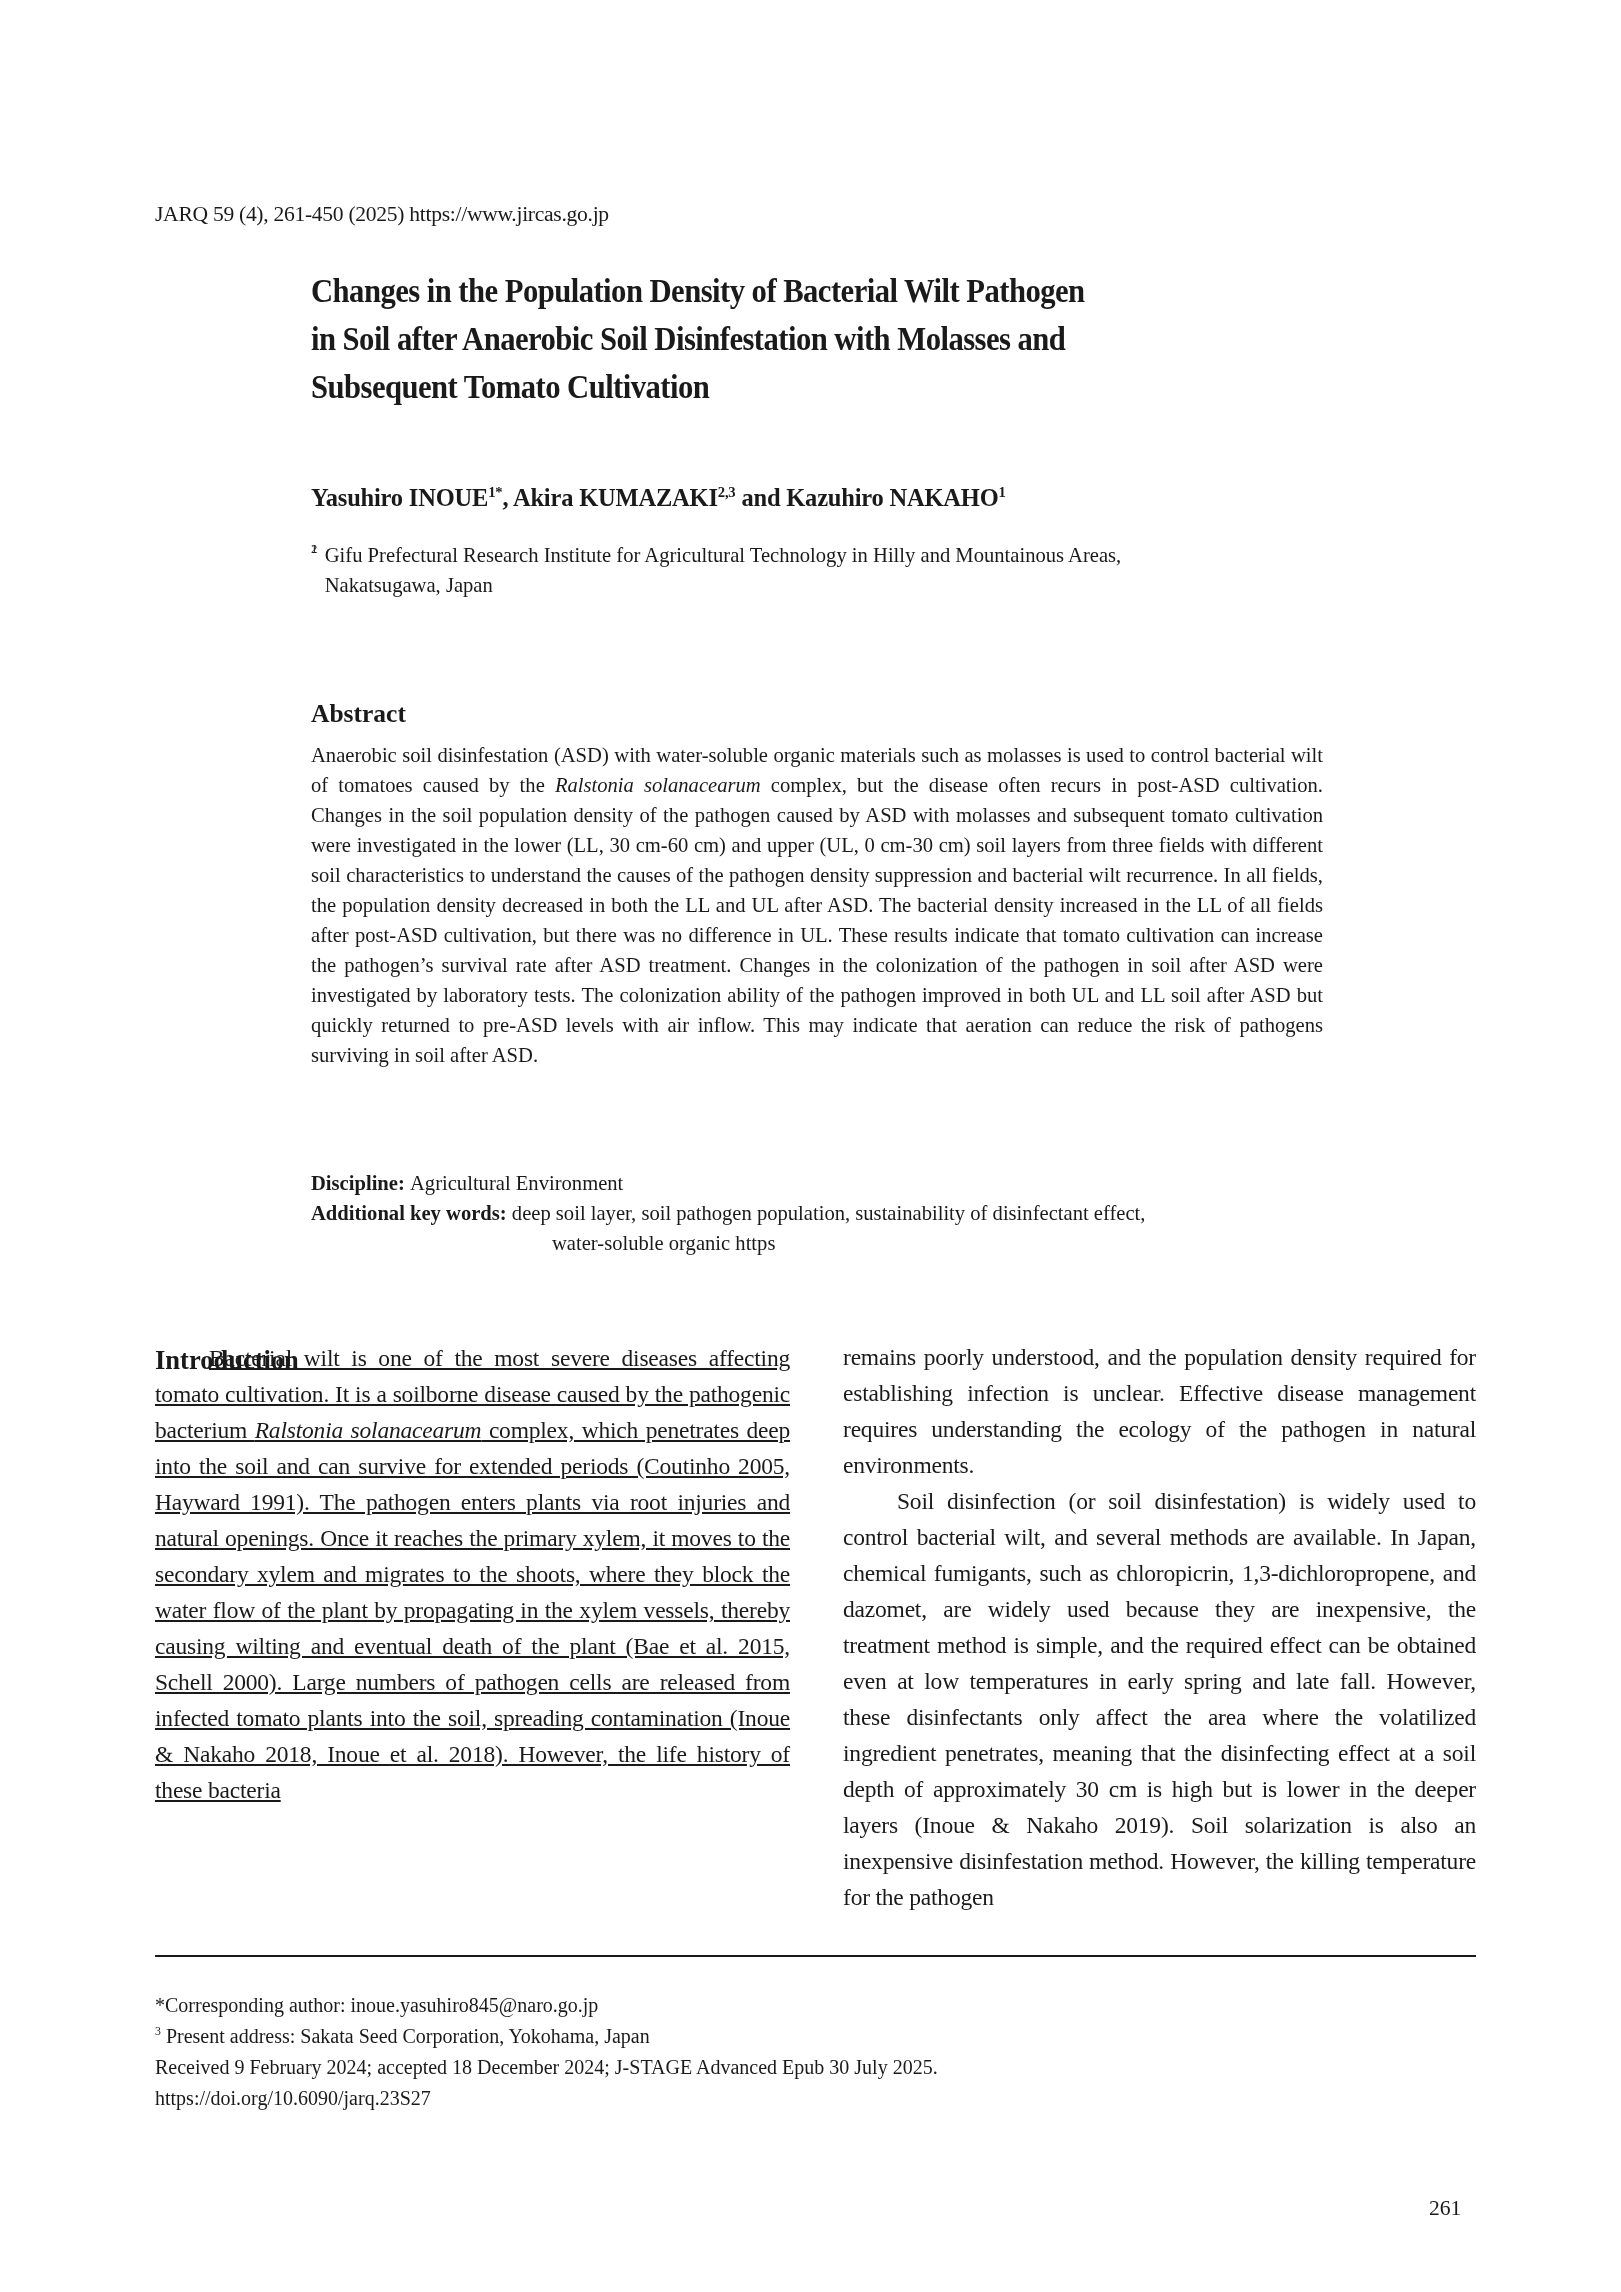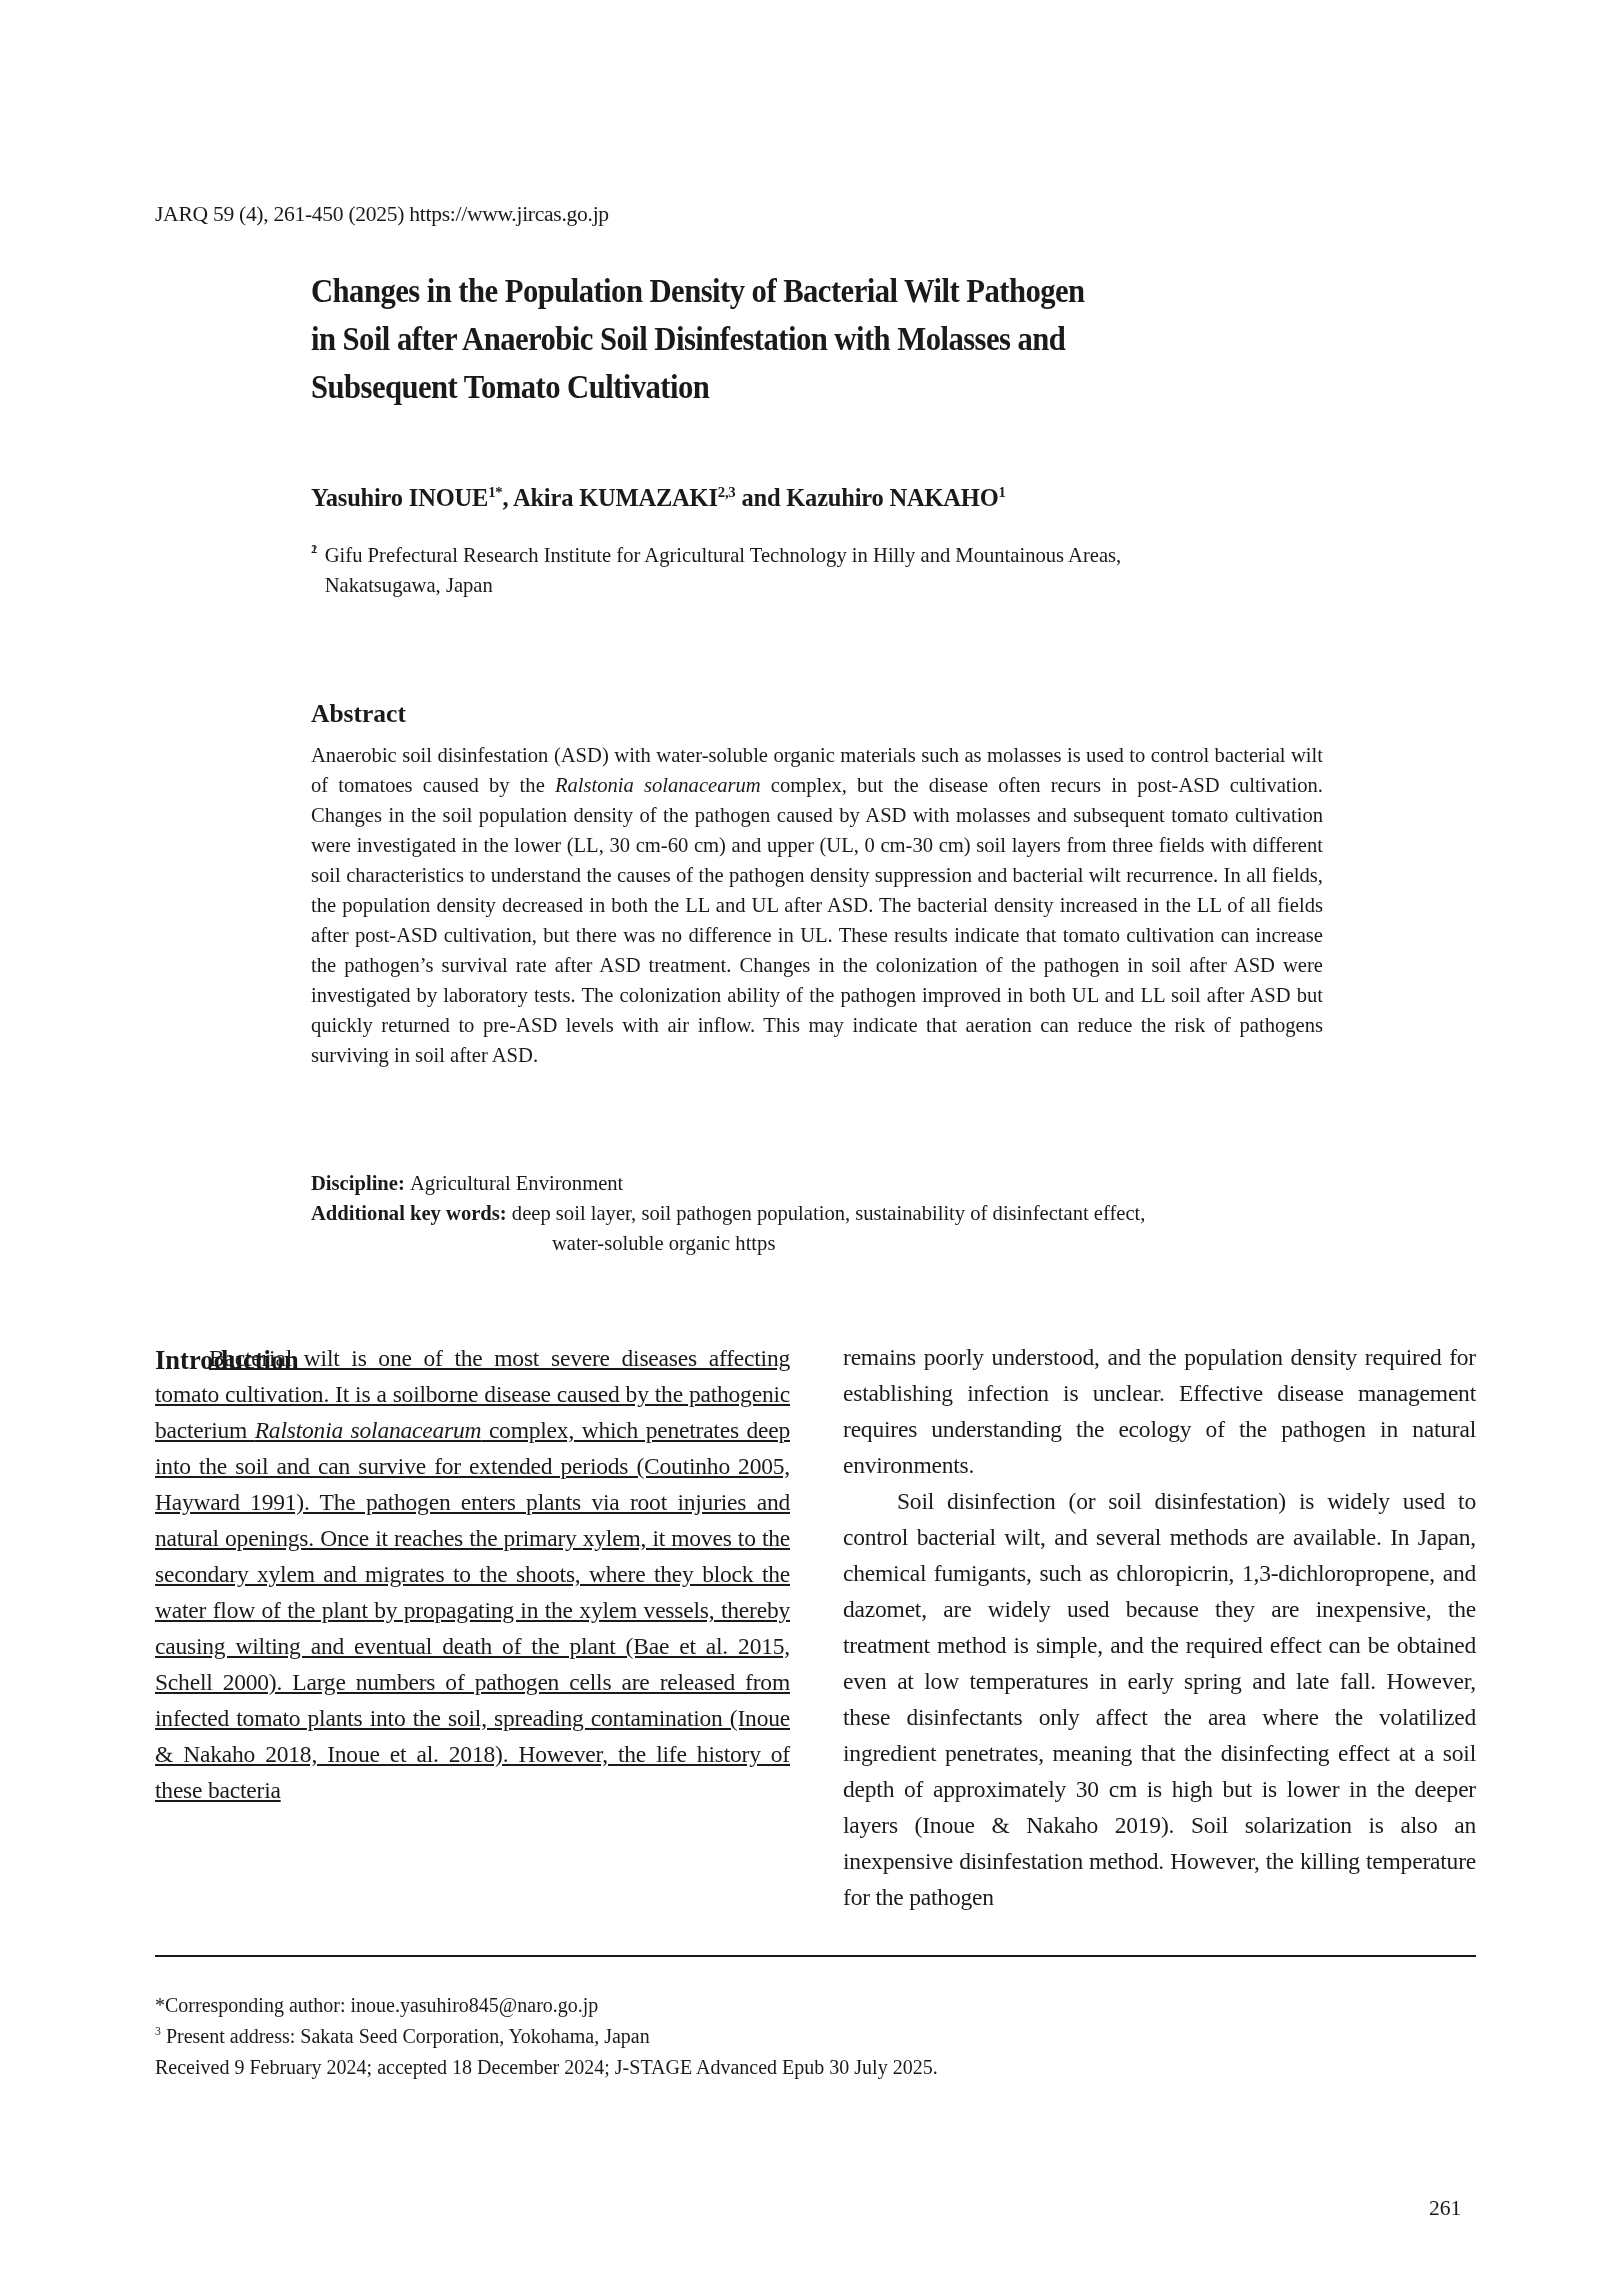--- a/index.html
+++ b/index.html
@@ -81,16 +81,17 @@
   <p>remains poorly understood, and the population density required for establishing infection is unclear. Effective disease management requires understanding the ecology of the pathogen in natural environments.</p>
   <p class="indent">Soil disinfection (or soil disinfestation) is widely used to control bacterial wilt, and several methods are available. In Japan, chemical fumigants, such as chloropicrin, 1,3-dichloropropene, and dazomet, are widely used because they are inexpensive, the treatment method is simple, and the required effect can be obtained even at low temperatures in early spring and late fall. However, these disinfectants only affect the area where the volatilized ingredient penetrates, meaning that the disinfecting effect at a soil depth of approximately 30 cm is high but is lower in the deeper layers (Inoue &amp; Nakaho 2019). Soil solarization is also an inexpensive disinfestation method. However, the killing temperature for the pathogen</p>
 </div>
 
 <div class="abs divider"></div>
 
 <div class="abs footnotes">
   <div>*Corresponding author: inoue.yasuhiro845@naro.go.jp</div>
   <div><sup>3</sup><span> Present address: Sakata Seed Corporation, Yokohama, Japan</span></div>
   <div>Received 9 February 2024; accepted 18 December 2024; J-STAGE Advanced Epub 30 July 2025.</div>
+  <div>https://doi.org/10.6090/jarq.23S27</div>
 </div>
 
 <div class="abs page-number">261</div>
 
 
 </body></html>

